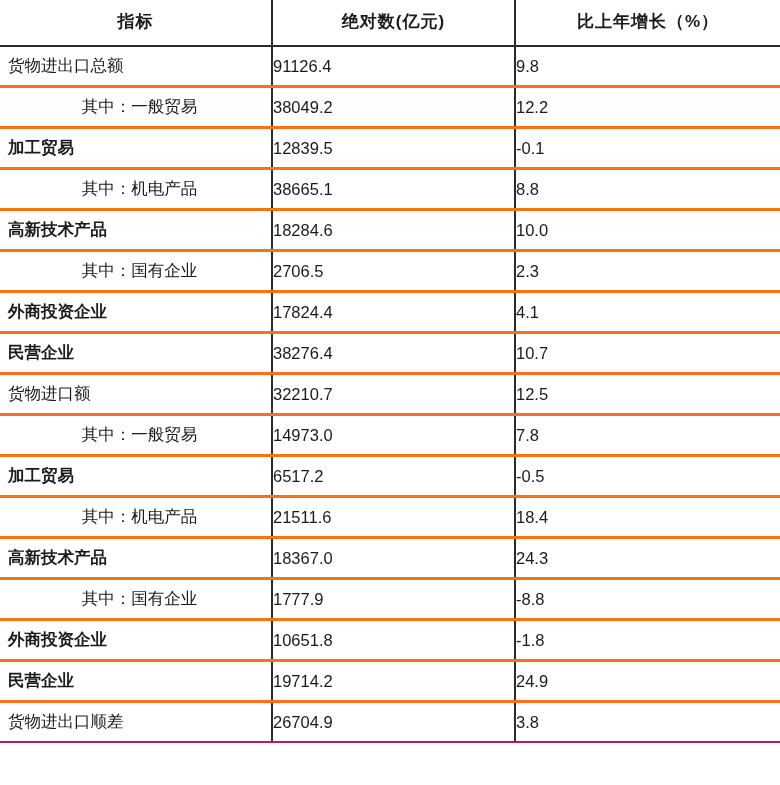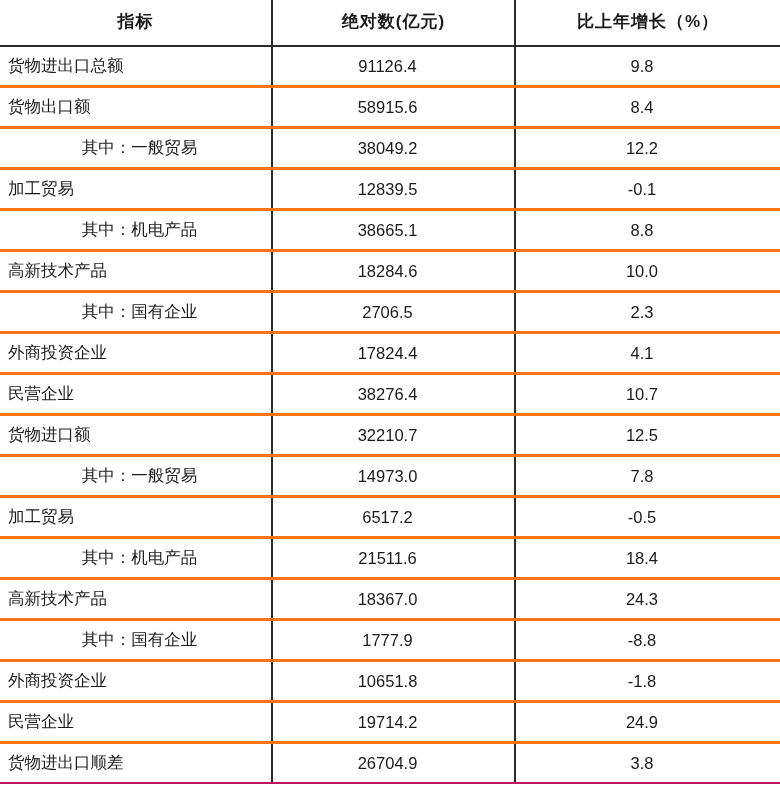--- a/index.html
+++ b/index.html
@@ -44,28 +44,28 @@
   }
   #stats-table tbody tr:last-child td {
     border-bottom: 2px solid #be185d;
   }
   .cell-indicator {
     text-align: left;
     padding-left: 8px !important;
     white-space: nowrap;
   }
   .cell-num {
-    text-align: center;
+    text-align: left;
     padding-right: 12px !important;
     font-variant-numeric: tabular-nums;
   }
   .lvl-0 { padding-left: 8px; }
   .lvl-1 { padding-left: 32px; }
   .lvl-2 { padding-left: 52px; text-align: center; }
-  .lvl-3 { padding-left: 76px; }
+  .lvl-3 { padding-left: 76px; font-weight: bold; }
 </style>
 </head>
 <body>
 
 <table id="stats-table">
   <colgroup>
     <col class="c-indicator">
     <col class="c-absolute">
     <col class="c-growth">
   </colgroup>
@@ -74,25 +74,20 @@
       <th class="sep-right">指标</th>
       <th class="sep-right">绝对数(亿元)</th>
       <th>比上年增长（%）</th>
     </tr>
   </thead>
   <tbody id="table-body">
       <tr>
         <td class="cell-indicator sep-right lvl-0">货物进出口总额</td>
         <td class="cell-num sep-right">91126.4</td>
         <td class="cell-num">9.8</td>
-      </tr>
-      <tr>
-        <td class="cell-indicator sep-right lvl-1">货物出口额</td>
-        <td class="cell-num sep-right">58915.6</td>
-        <td class="cell-num">8.4</td>
       </tr>
       <tr>
         <td class="cell-indicator sep-right lvl-2">其中：一般贸易</td>
         <td class="cell-num sep-right">38049.2</td>
         <td class="cell-num">12.2</td>
       </tr>
       <tr>
         <td class="cell-indicator sep-right lvl-3">加工贸易</td>
         <td class="cell-num sep-right">12839.5</td>
         <td class="cell-num">-0.1</td>

